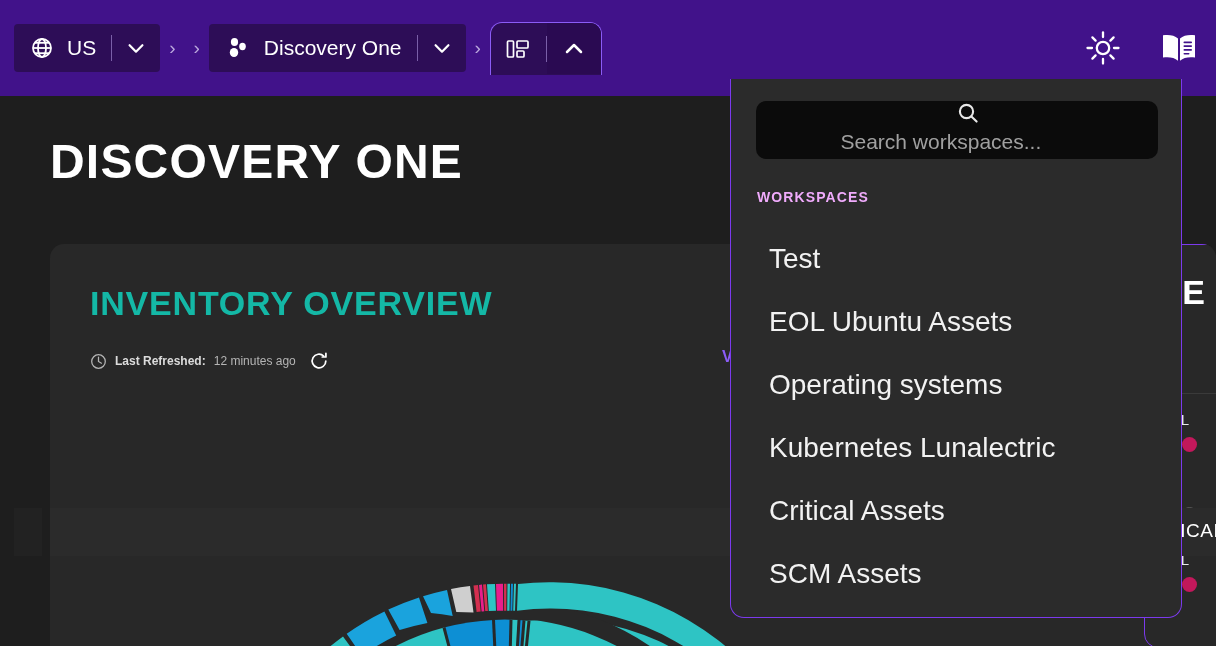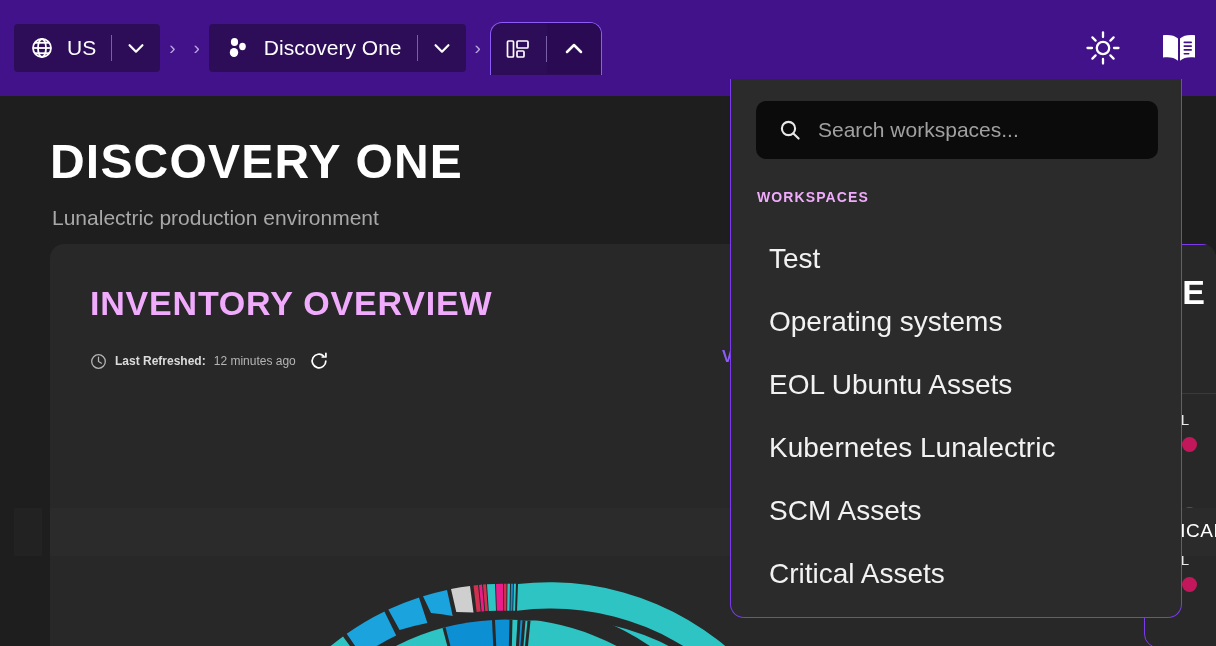--- a/index.html
+++ b/index.html
@@ -75,21 +75,21 @@
   }
 
   .card {
     position: absolute; left: 50px; top: 148px;
     width: 1166px; height: 460px;
     background: #282828; border-radius: 14px;
     overflow: hidden;
   }
   .card-title {
     position: absolute; left: 40px; top: 40px;
-    font-size: 34px; font-weight: 700; letter-spacing: 0.8px; color: #f0abfc;
+    font-size: 34px; font-weight: 700; letter-spacing: 0.8px; color: #14b8a6;
   }
   .refresh-row {
     position: absolute; left: 40px; top: 106px;
     display: flex; align-items: center; gap: 8px;
     font-size: 12px; color: #b5b5b5;
   }
   .refresh-strong { font-weight: 700; color: #dcdcdc; }
   .refresh-btn { display:flex; align-items:center; justify-content:center; width: 22px; height: 22px; margin-left: 4px; }
   .view-link {
     position: absolute; left: 672px; top: 104px;
@@ -140,21 +140,21 @@
     background: #2b2b2b;
     border: 1px solid #7c3aed;
     border-top: none;
     border-radius: 0 0 14px 14px;
     z-index: 50;
   }
   .search-box {
     position: absolute; left: 25px; top: 22px;
     width: 402px; height: 58px;
     background: #0b0b0b; border-radius: 10px;
-    display: flex; align-items: center; padding-left: 22px;
+    display: flex; align-items: center; padding-left: 22px; flex-direction: column;
   }
   .search-input {
     flex: 1; background: transparent; border: none; outline: none;
     color: #e6e6e6; font-size: 21px; font-family: "Liberation Sans", sans-serif;
     margin-left: 16px;
   }
   .search-input::placeholder { color: #a0a0a0; }
   .ws-header {
     position: absolute; left: 26px; top: 110px;
     font-size: 14px; font-weight: 700; letter-spacing: 1.1px; color: #f0abfc;
@@ -261,21 +261,20 @@
           <rect x="24.5" y="18.1" width="8.5" height="1.7" rx=".8"></rect>
           <rect x="24.5" y="21.9" width="6" height="1.7" rx=".8"></rect>
         </g>
       </svg>
     </div>
   </div>
 
   <div class="page">
 
     <div class="page-title">DISCOVERY ONE</div>
-    <div class="page-sub">Lunalectric production environment</div>
 
     <div class="card">
 
       <div class="card-title">INVENTORY OVERVIEW</div>
 
       <div class="refresh-row">
         <span>
           <svg width="17" height="17" viewBox="0 0 20 20" fill="none" stroke="#b5b5b5" stroke-width="1.5">
             <circle cx="10" cy="10" r="8"></circle>
             <polyline points="10 5 10 10 13.5 12" stroke-linecap="round"></polyline>
@@ -399,21 +398,21 @@
           <line x1="15.4" y1="15.4" x2="20.6" y2="20.6"></line>
         </svg>
       </span>
       <input class="search-input" type="text" placeholder="Search workspaces..." style="">
     </div>
 
     <div class="ws-header">WORKSPACES</div>
 
     <div class="ws-list">
       <div class="ws-item">Test</div>
+      <div class="ws-item">EOL Ubuntu Assets</div>
       <div class="ws-item">Operating systems</div>
-      <div class="ws-item">EOL Ubuntu Assets</div>
       <div class="ws-item">Kubernetes Lunalectric</div>
+      <div class="ws-item">Critical Assets</div>
       <div class="ws-item">SCM Assets</div>
-      <div class="ws-item">Critical Assets</div>
     </div>
   </div>
 
 </div>
 
 </body></html>

